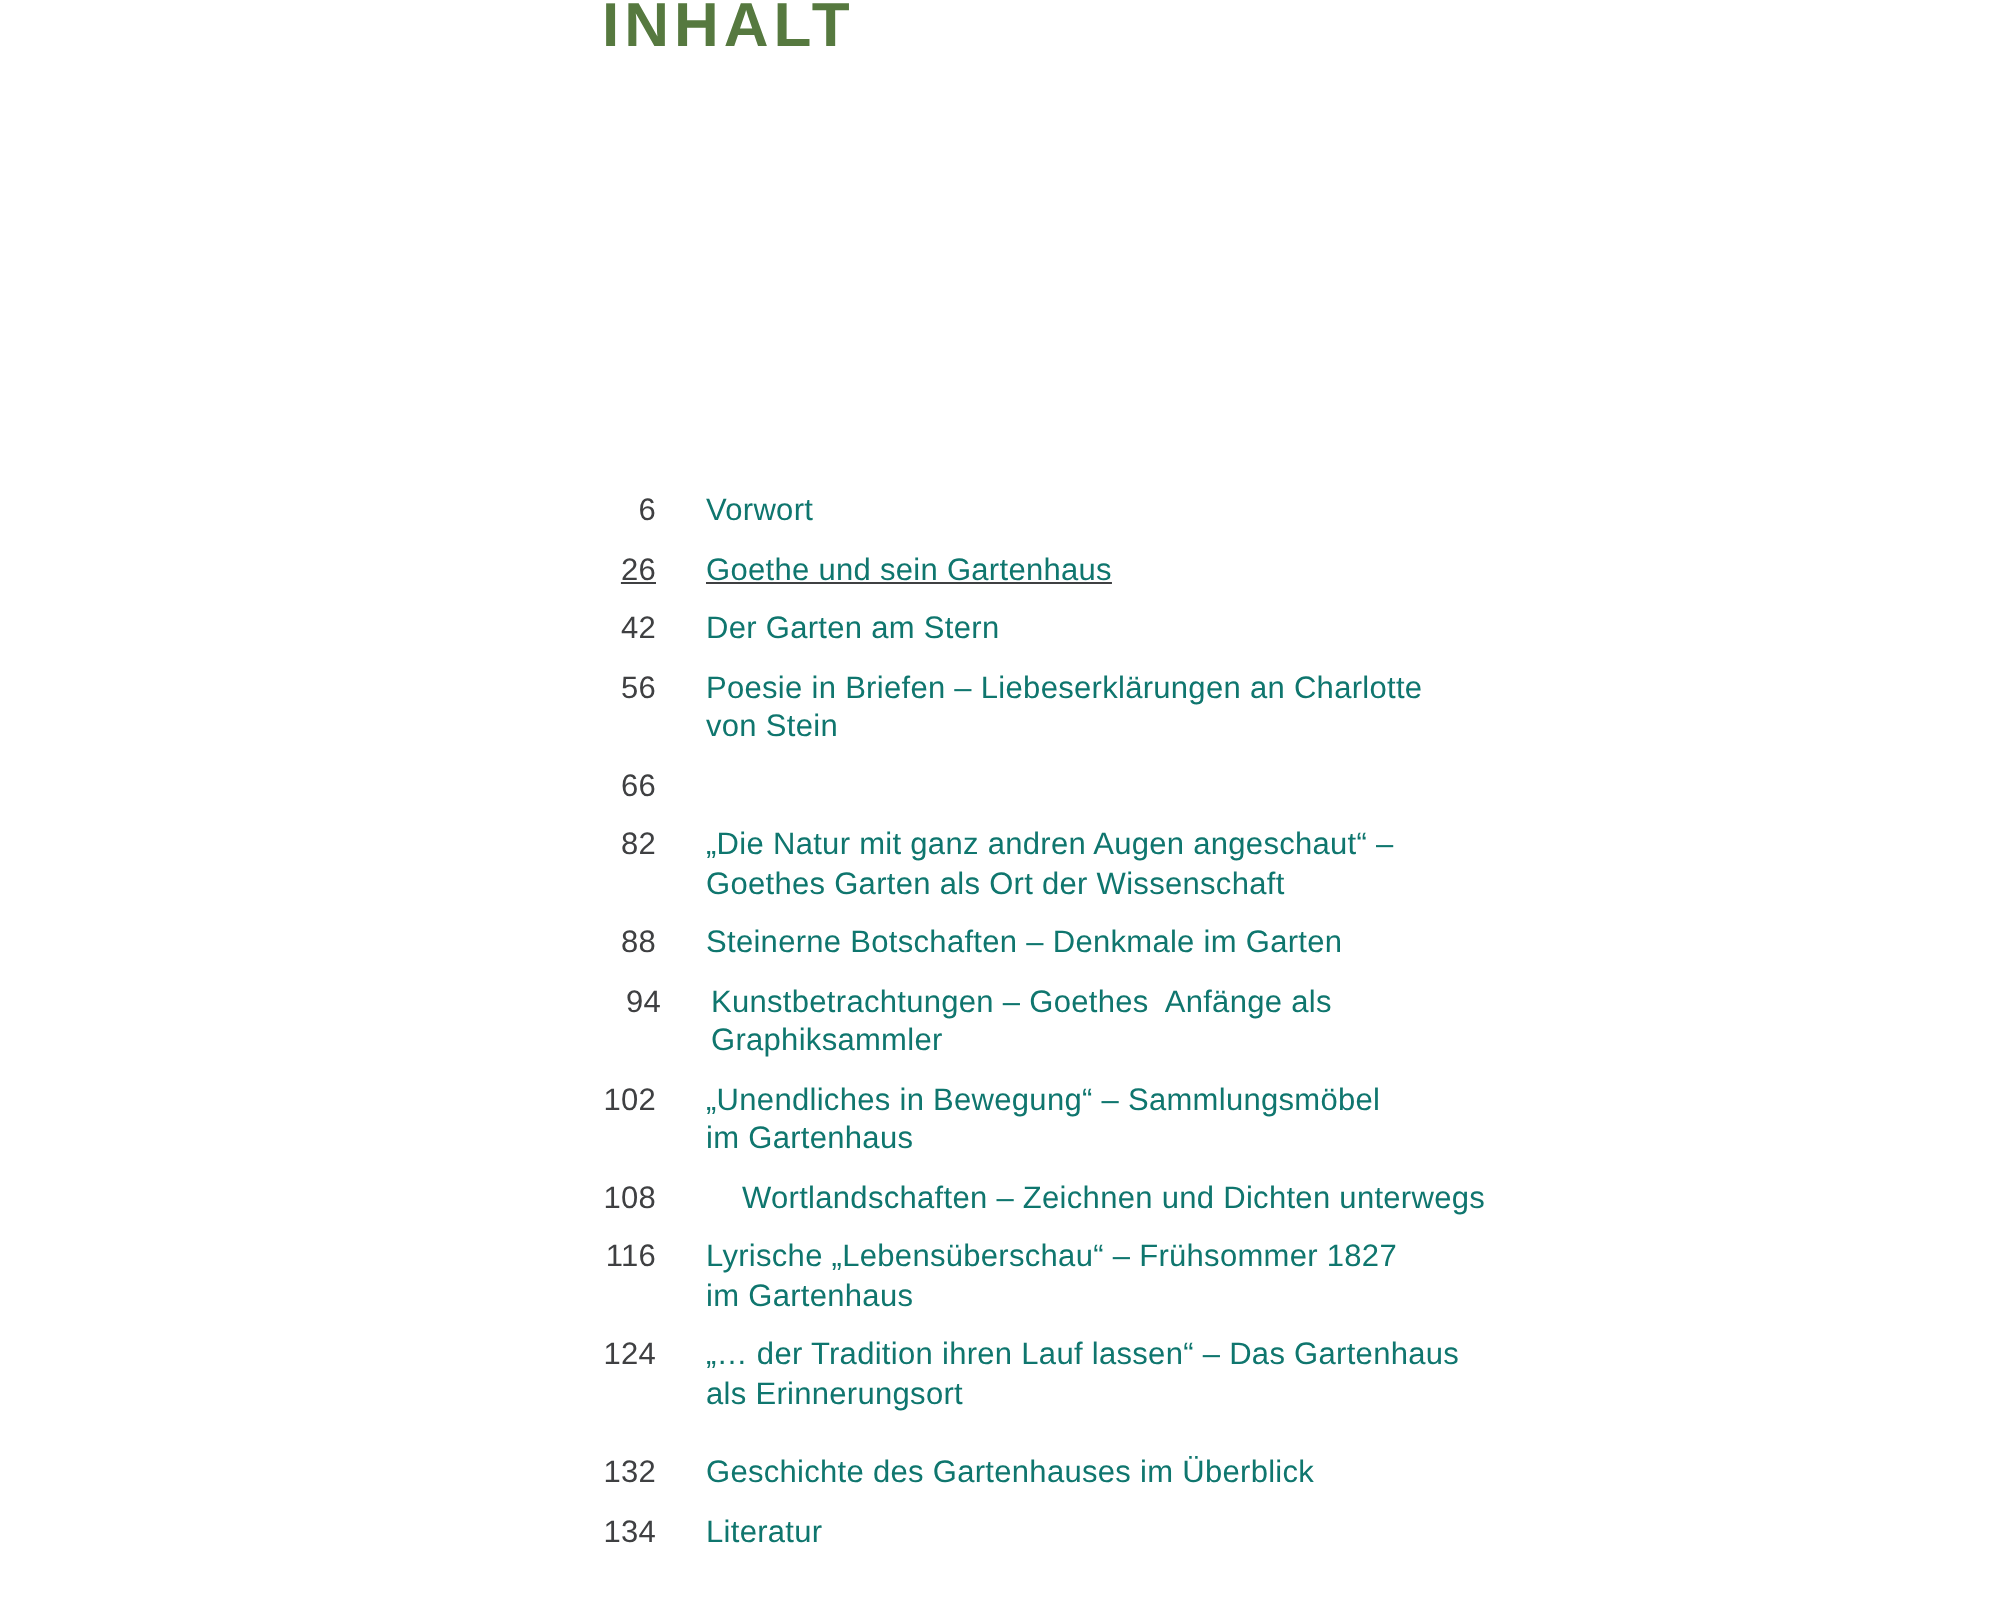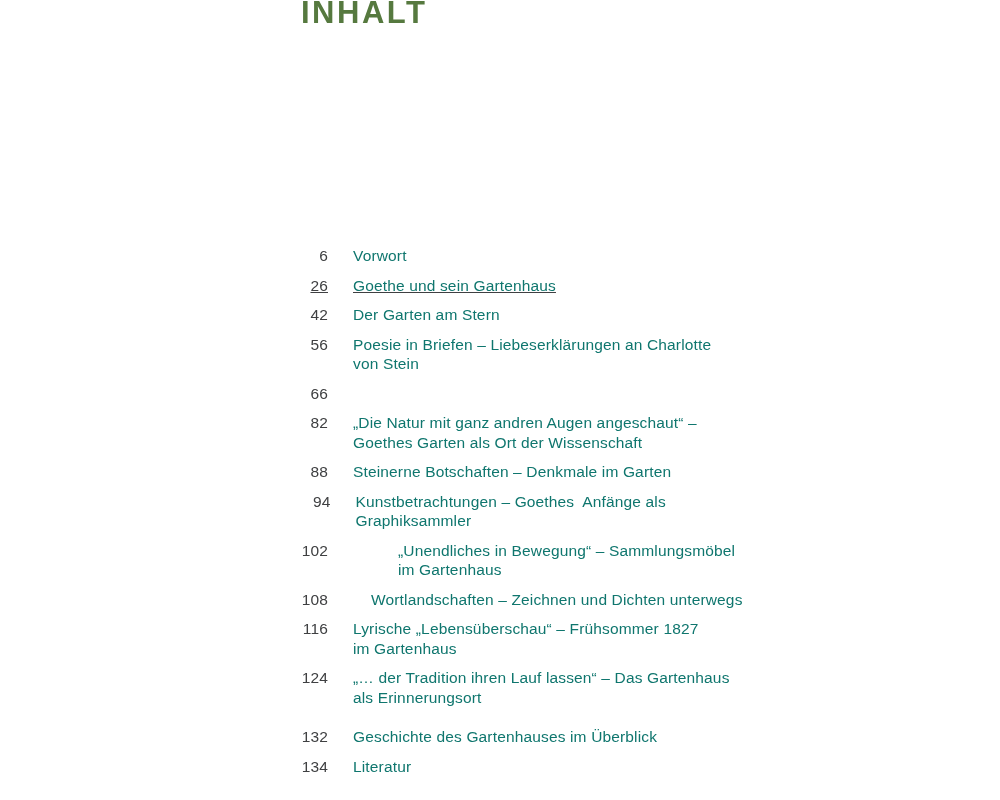--- a/index.html
+++ b/index.html
@@ -104,21 +104,21 @@
     <div class="toc-num">88</div>
     <div class="toc-title">Steinerne Botschaften – Denkmale im Garten</div>
   </div>
 
   <div class="toc-row" style="color: rgb(63, 64, 66); justify-content: center;">
     <div class="toc-num">94</div>
     <div class="toc-title">Kunstbetrachtungen – Goethes  Anfänge als
 Graphiksammler</div>
   </div>
 
-  <div class="toc-row" style="color: rgb(63, 64, 66); gap: 45px;">
+  <div class="toc-row" style="color: rgb(63, 64, 66);">
     <div class="toc-num">102</div>
     <div class="toc-title">„Unendliches in Bewegung“ – Sammlungsmöbel
 im Gartenhaus</div>
   </div>
 
   <div class="toc-row" style="color: rgb(63, 64, 66); gap: 18px;">
     <div class="toc-num">108</div>
     <div class="toc-title">Wortlandschaften – Zeichnen und Dichten unterwegs</div>
   </div>
 

